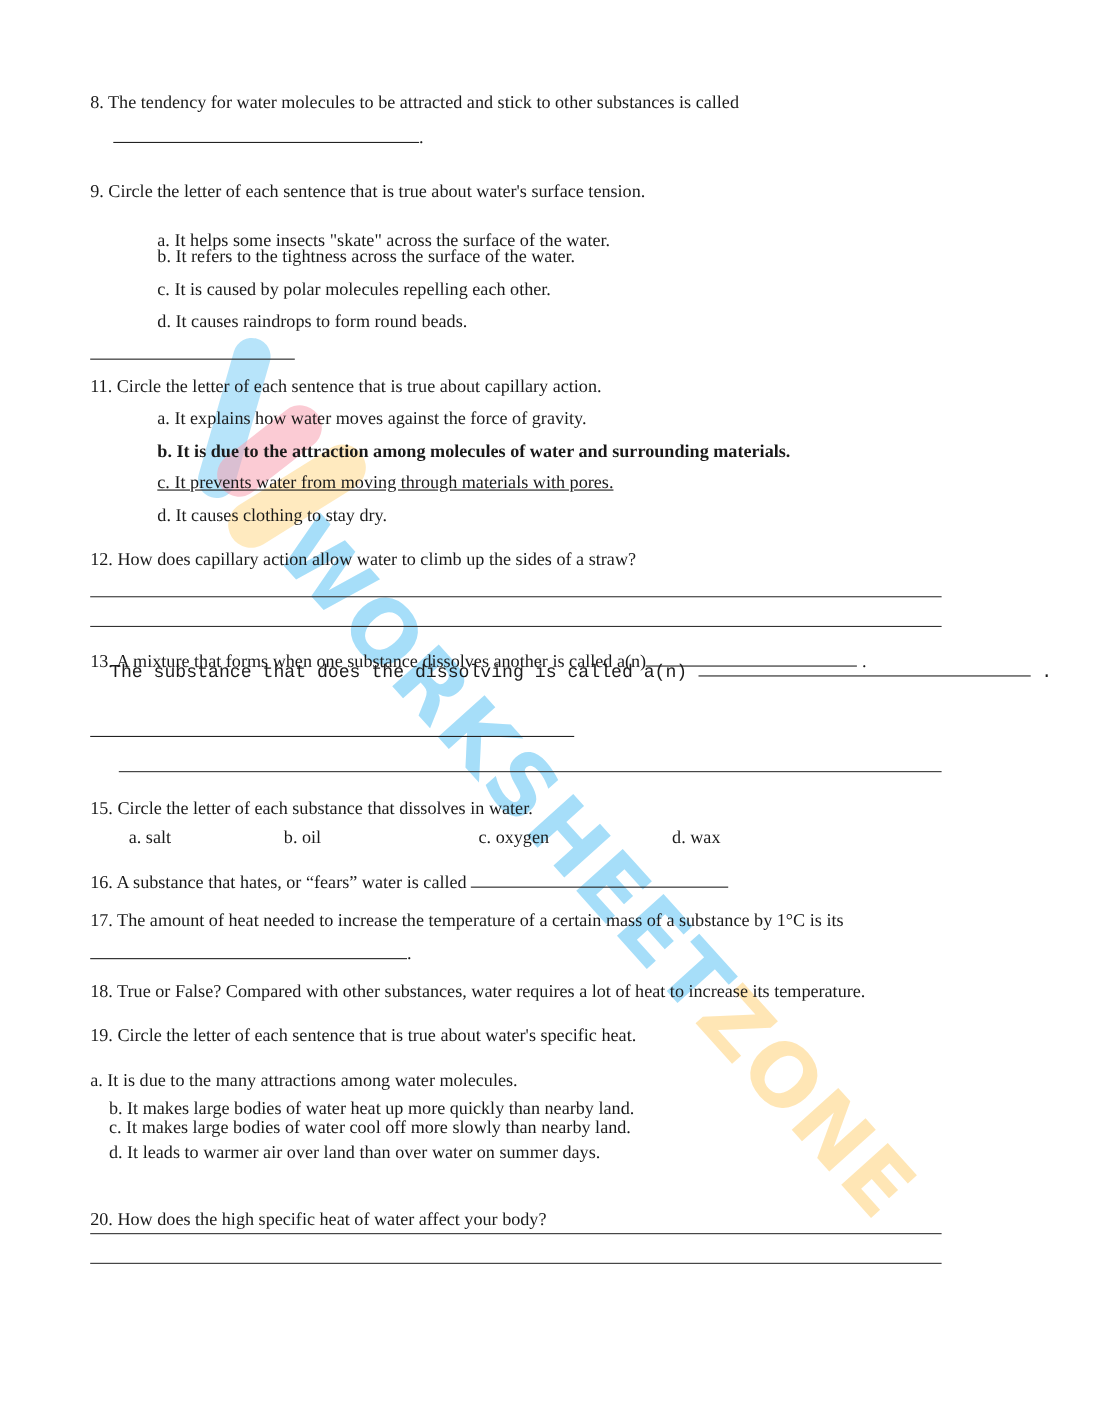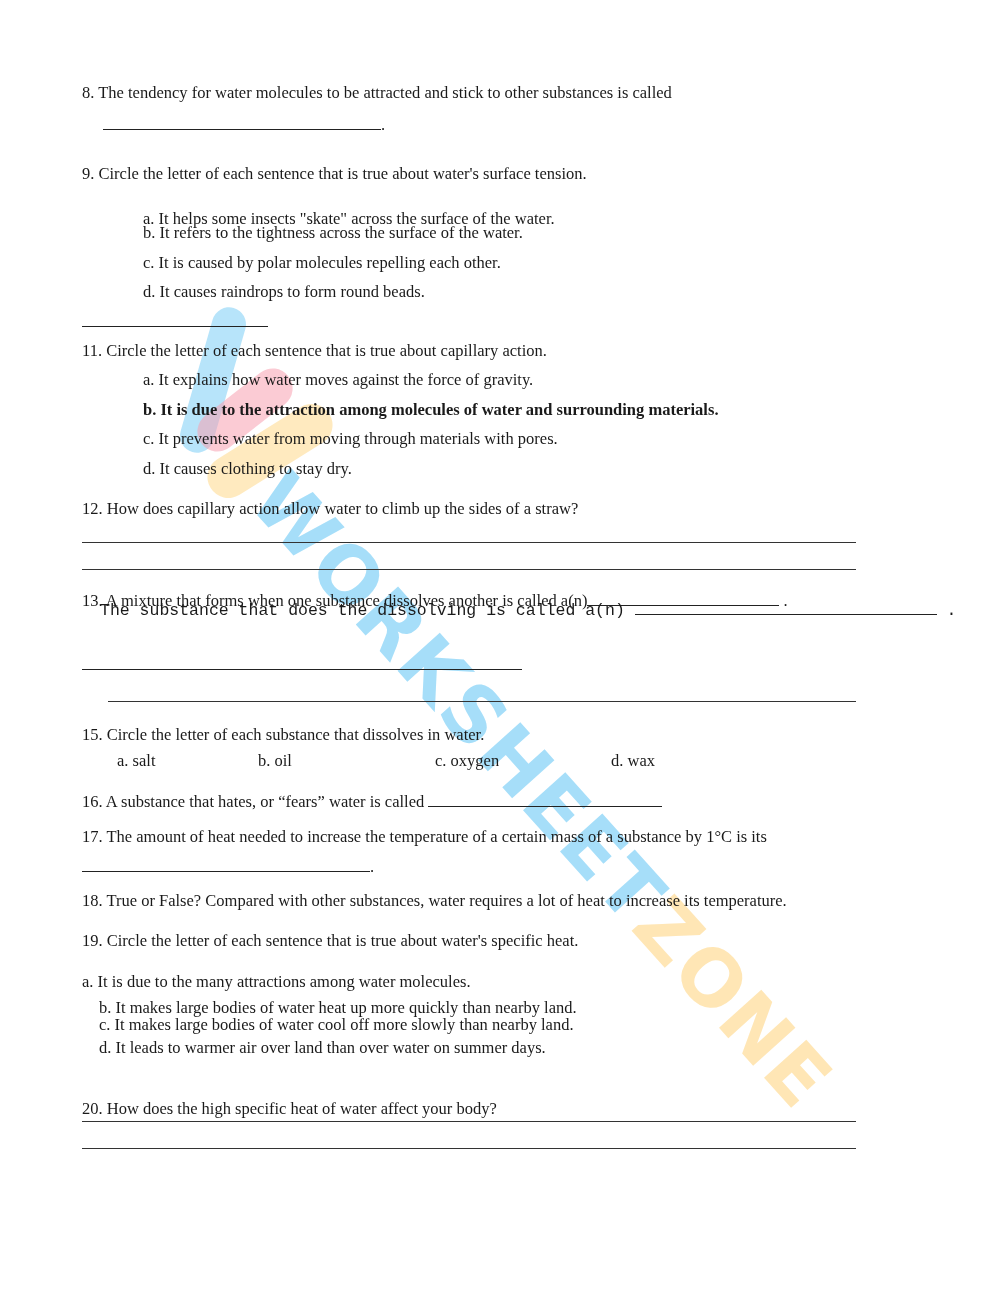--- a/index.html
+++ b/index.html
@@ -48,21 +48,21 @@
 
   <div class="line" style="left:82px;top:312px;">
     <span class="blank" style="width:186px;"></span>
   </div>
 
   <div class="line" style="left:82px;top:341px;text-align:center;">
     <span>11. Circle the letter of each sentence that is true about capillary action.</span>
   </div>
   <div class="line" style="left:143px;top:370px;"><span>a.  It explains how water moves against the force of gravity.</span></div>
   <div class="line" style="left:143px;top:400px;font-weight:bold;"><span>b. It is due to the attraction among molecules of water and surrounding materials.</span></div>
-  <div class="line" style="left:143px;top:429px;"><span>c.   It prevents water from moving through materials with pores.</span></div>
+  <div class="line" style="left:143px;top:429px;text-decoration:underline;"><span>c.   It prevents water from moving through materials with pores.</span></div>
   <div class="line" style="left:143px;top:459px;"><span>d.  It causes clothing to stay dry.</span></div>
 
   <div class="line" style="left:82px;top:499px;">
     <span>12. How does capillary action allow water to climb up the sides of a straw?</span>
   </div>
   <div class="rule" style="left:82px;top:542px;width:774px;"></div>
   <div class="rule" style="left:82px;top:569px;width:774px;"></div>
 
   <div class="line" style="left:82px;top:591px;">
     <span>13. A mixture that forms when one substance dissolves another is called a(n)</span><span class="blank" style="width:192px;"></span>

